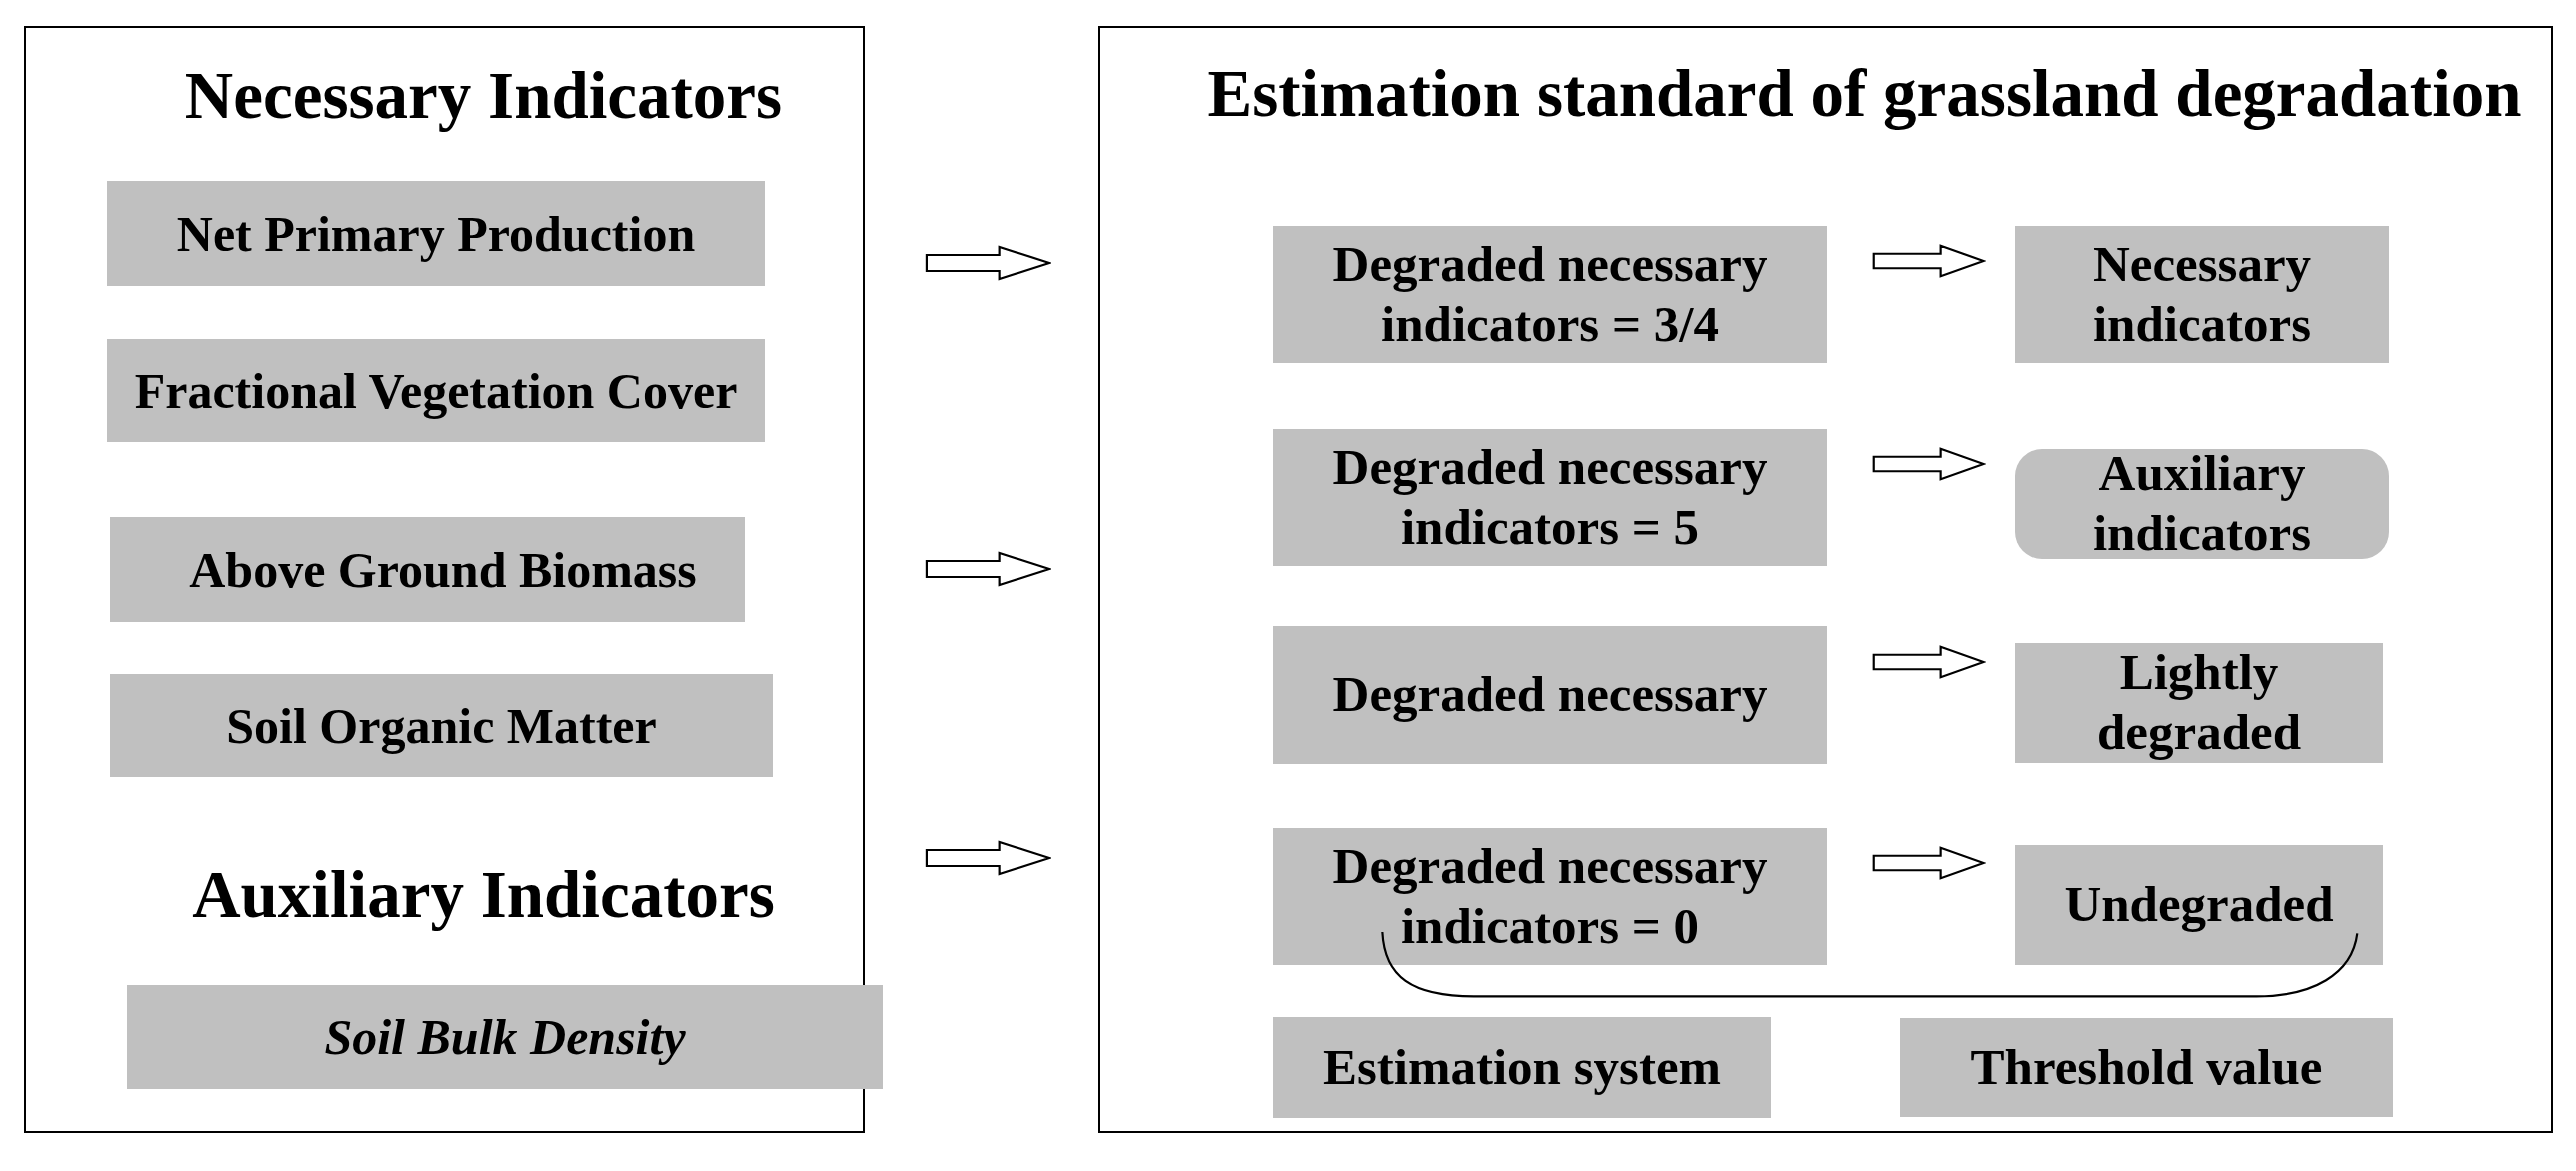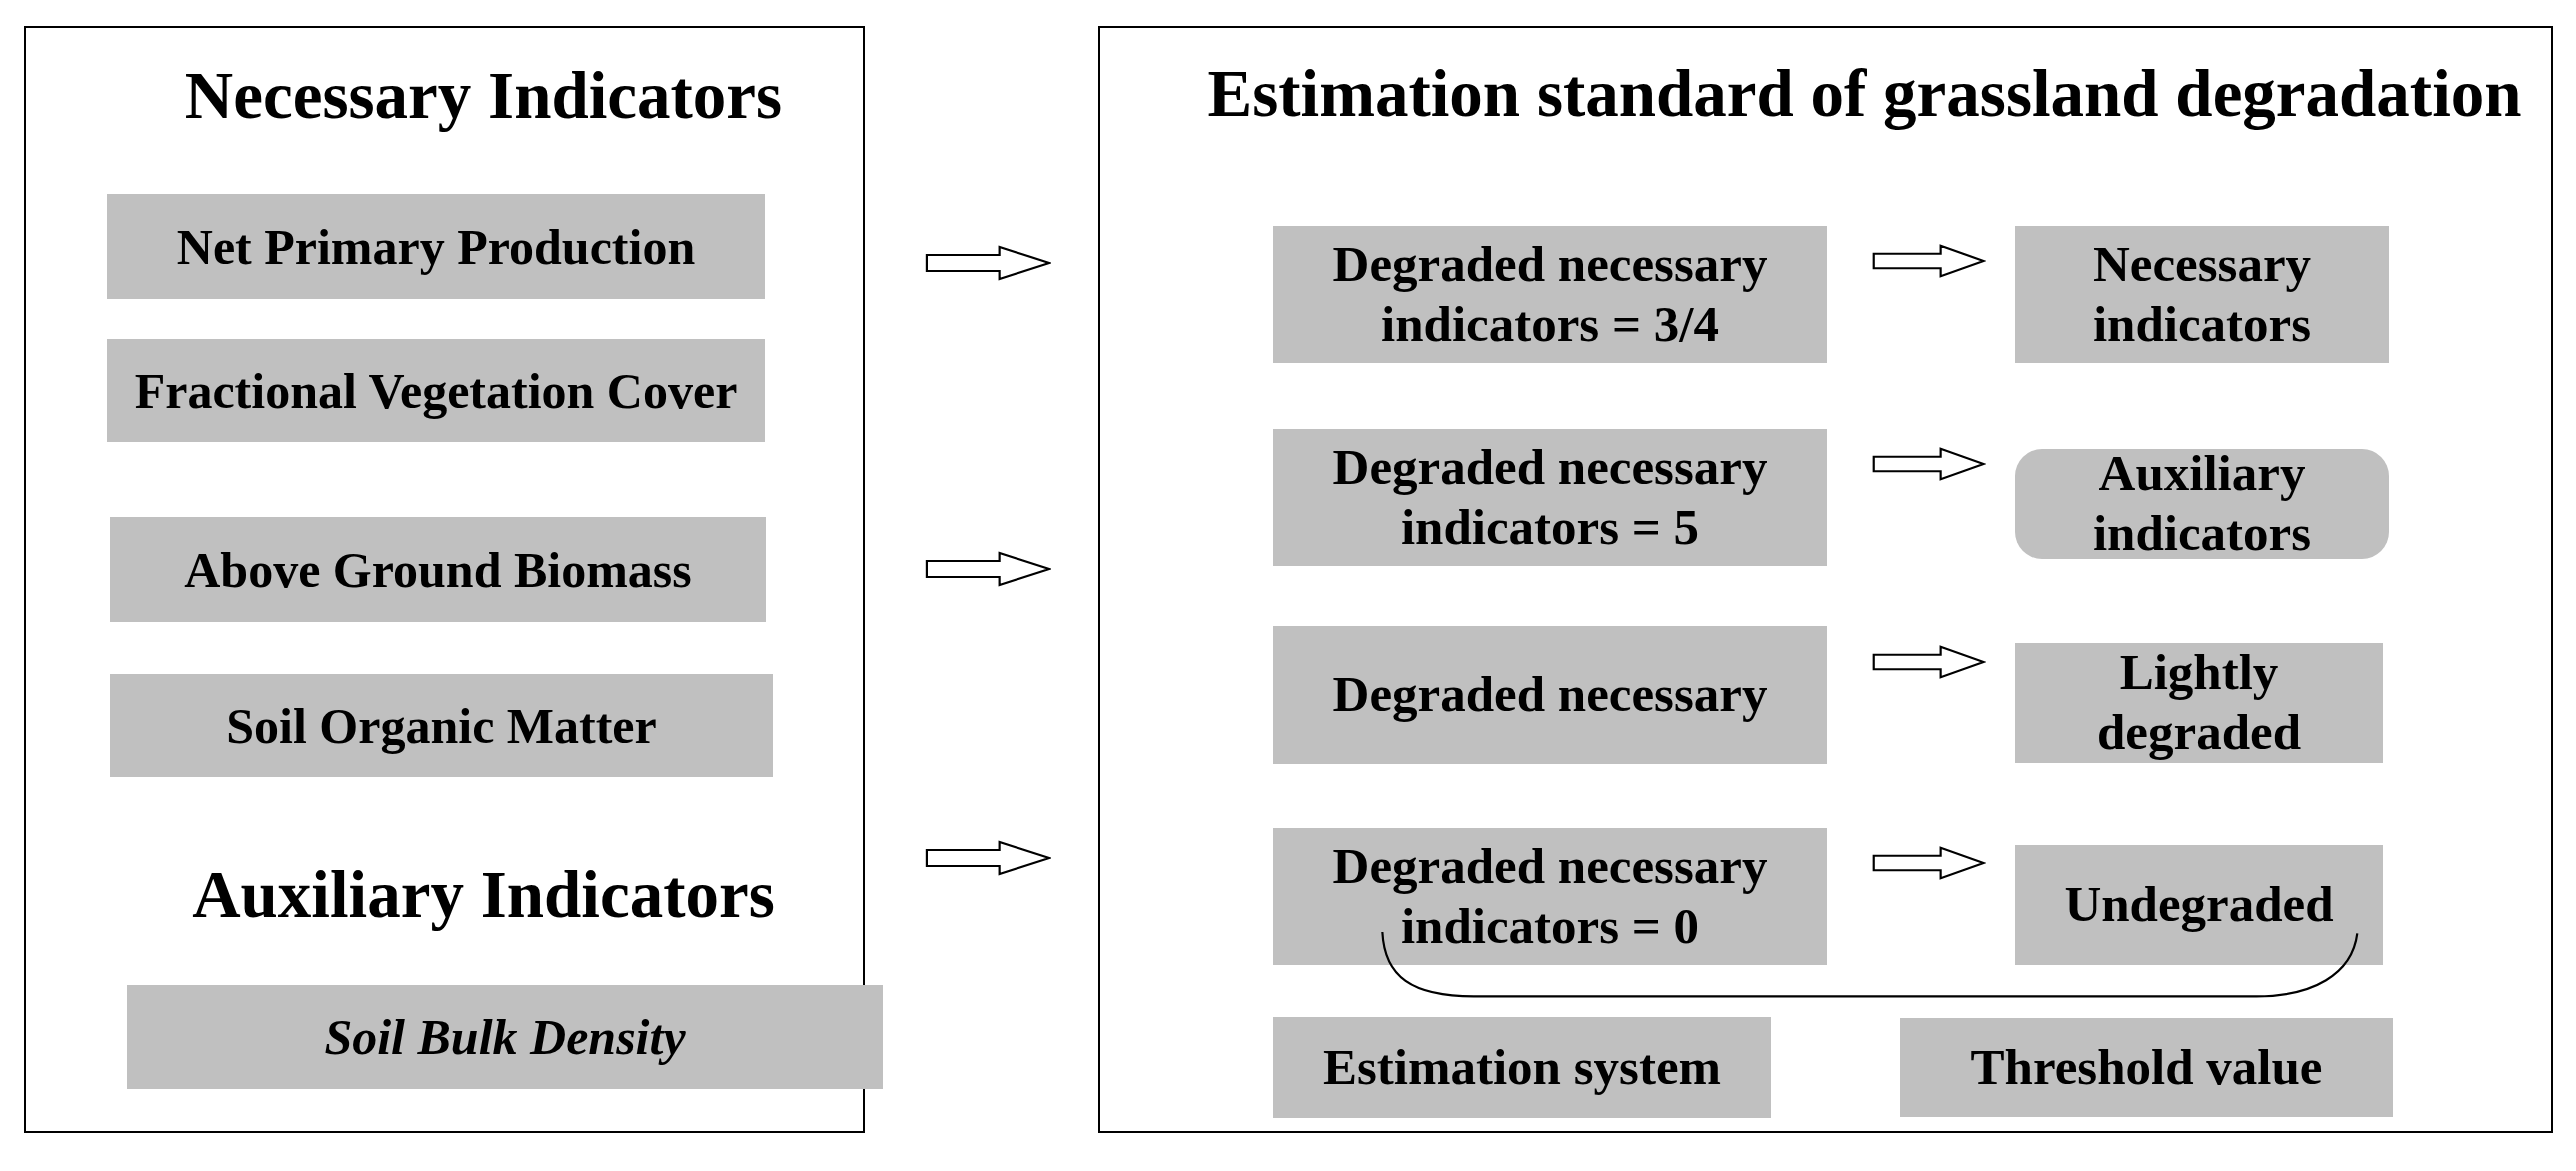--- a/index.html
+++ b/index.html
@@ -33,23 +33,23 @@
   .gbox{
     position:absolute;
     background:var(--box-fill,#c0c0c0);
     display:flex;flex-direction:column;align-items:center;justify-content:center;
     text-align:center;
     font-size:50px;line-height:1.2;
     white-space:nowrap;
   }
   .gbox .ln{display:block;}
 
-  #box-npp{left:107px;top:194px;width:658px;height:105px;}
+  #box-npp{left:107px;top:181px;width:658px;height:105px;}
   #box-fvc{left:107px;top:339px;width:658px;height:103px;}
-  #box-agb{left:110px;top:517px;width:656px;height:105px;}
+  #box-agb{left:110px;top:517px;width:604px;height:105px;padding-left:31px;}
   #box-som{left:110px;top:674px;width:663px;height:103px;}
   #box-sbd{left:127px;top:985px;width:756px;height:104px;font-style:italic;}
 
   .rowbox{font-size:51px;line-height:1.17;margin-top:33px;}
   #r1-left{left:1273px;top:193px;width:554px;height:137px;}
   #r1-right{left:2015px;top:193px;width:374px;height:137px;}
   #r2-left{left:1273px;top:396px;width:554px;height:137px;}
   #r2-right{left:2015px;top:416px;width:374px;height:110px;border-radius:27px;}
   #r3-left{left:1273px;top:593px;width:554px;height:138px;}
   #r3-right{left:2015px;top:610px;width:368px;height:120px;}

